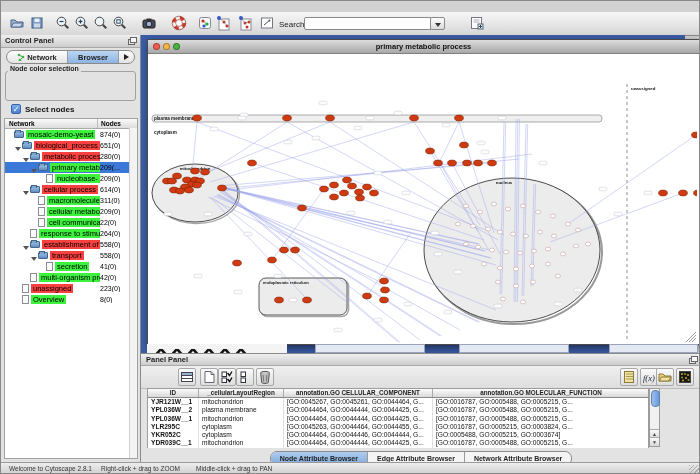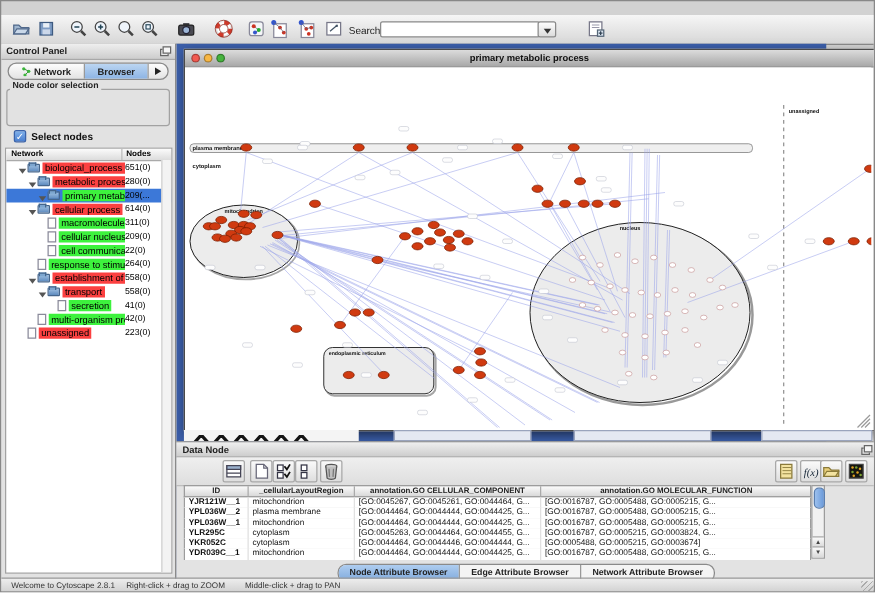--- a/index.html
+++ b/index.html
@@ -17,21 +17,21 @@
   .tbtn{position:absolute;top:3px;width:17px;height:17px;}
   .tbtn svg{width:16px;height:16px;}
   .tb-label{position:absolute;top:8px;font-size:8px;color:#222;}
   .search{position:absolute;left:303px;top:5px;width:122px;height:11px;border:1px solid #8a8a8a;
     border-radius:2px;font-size:8px;padding:0 2px;background:#fff;font-family:"Liberation Sans",sans-serif;}
   .search-arrow{position:absolute;left:429px;top:5px;width:15px;height:13px;background:linear-gradient(#fdfdfd,#dcdcdc);
     border:1px solid #8a8a8a;border-radius:2px;box-sizing:border-box;}
   .search-arrow:before{content:"";position:absolute;left:4px;top:5px;border-left:3px solid transparent;
     border-right:3px solid transparent;border-top:4px solid #333;}
   
-  .mdi{position:absolute;left:140px;top:34px;width:520px;height:430px;background:#3b5ea9;}
+  .mdi{position:absolute;left:140px;top:34px;width:520px;height:430px;background:#3b5ea9;padding-left:24px;}
   
   .net-frame{position:absolute;left:6px;top:4px;width:551px;height:304px;background:#fff;
     border:1px solid #4a4a4a;box-sizing:content-box;box-shadow:2px 3px 8px rgba(0,0,0,.55);}
   .net-titlebar{position:relative;height:13px;background:linear-gradient(#dcdcdc,#a8a8a8);border-bottom:1px solid #808080;}
   .ntl{position:absolute;top:3px;width:7px;height:7px;border-radius:50%;border:1px solid rgba(0,0,0,.3);box-sizing:border-box;}
   .ntl.r{left:5px;background:#f25a50;} .ntl.y{left:15px;background:#f7b744;} .ntl.g{left:25px;background:#46b33e;}
   .net-title{text-align:center;font-size:7.5px;font-weight:bold;line-height:13px;color:#111;}
   #netsvg{position:absolute;left:0;top:14px;width:549px;height:290px;background:#fff;}
   
   .peek{position:absolute;left:6px;top:309px;width:551px;height:9px;overflow:hidden;}
@@ -442,21 +442,21 @@
             <polyline points="6,9 14,0 22,9 30,0 38,9 46,0 54,9 62,0 70,9 78,0 86,9 94,0 102,9" fill="none" stroke="#141414" stroke-width="2.6"></polyline>
           </svg>
       </div>
       <div class="pk prev" style="left:168px;width:110px"></div>
       <div class="pk prev" style="left:312px;width:110px"></div>
       <div class="pk prev" style="left:462px;width:89px"></div>
     </div>
 
     <div class="data-panel">
       <div class="dp-title">
-        <span>Data Node</span>
+        <span>Panel Panel</span>
         <span class="float-icon">
             <i></i>
             <i></i>
           </span>
       </div>
       <div class="dp-toolbar">
         <span class="dp-btn" style="left:8px">
           <svg viewBox="0 0 16 16">
               <rect x="2.5" y="3.5" width="11" height="9" fill="#fff" stroke="#445"></rect>
               <line x1="2.5" y1="6.5" x2="13.5" y2="6.5" stroke="#445"></line>
@@ -606,53 +606,65 @@
       <span class="cb">✓</span>
       <span class="cblabel">Select nodes</span>
     </div>
     <div class="tree-wrap">
       <div class="thead">
         <span class="c1">Network</span>
         <span class="c2">Nodes</span>
       </div>
       <div>
           <div class="trow">
+            <span class="tarrow" style="margin-left: 2px; visibility: hidden;"></span>
+            <span class="tfolder"></span>
+            <span class="tlabel green">mosaic-demo-yeast</span>
+            <span class="tcount">874(0)</span>
+          </div>
+          <div class="trow">
             <span class="tarrow" style="margin-left: 10px;"></span>
             <span class="tfolder"></span>
             <span class="tlabel red">biological_process</span>
             <span class="tcount">651(0)</span>
           </div>
           <div class="trow">
             <span class="tarrow" style="margin-left: 18px;"></span>
             <span class="tfolder"></span>
             <span class="tlabel red">metabolic process</span>
             <span class="tcount">280(0)</span>
           </div>
           <div class="trow sel">
             <span class="tarrow" style="margin-left: 26px;"></span>
             <span class="tfolder"></span>
             <span class="tlabel green">primary metabo</span>
             <span class="tcount">209(...</span>
           </div>
           <div class="trow">
+            <span class="tarrow" style="margin-left: 34px; visibility: hidden;"></span>
+            <span class="tleaf"></span>
+            <span class="tlabel green">nucleobase-</span>
+            <span class="tcount">209(0)</span>
+          </div>
+          <div class="trow">
             <span class="tarrow" style="margin-left: 18px;"></span>
             <span class="tfolder"></span>
             <span class="tlabel red">cellular process</span>
             <span class="tcount">614(0)</span>
           </div>
           <div class="trow">
             <span class="tarrow" style="margin-left: 26px; visibility: hidden;"></span>
             <span class="tleaf"></span>
             <span class="tlabel green">macromolecule</span>
             <span class="tcount">311(0)</span>
           </div>
           <div class="trow">
             <span class="tarrow" style="margin-left: 26px; visibility: hidden;"></span>
             <span class="tleaf"></span>
-            <span class="tlabel green">cellular nucleus</span>
+            <span class="tlabel green">cellular metabo</span>
             <span class="tcount">209(0)</span>
           </div>
           <div class="trow">
             <span class="tarrow" style="margin-left: 26px; visibility: hidden;"></span>
             <span class="tleaf"></span>
             <span class="tlabel green">cell communicat</span>
             <span class="tcount">22(0)</span>
           </div>
           <div class="trow">
             <span class="tarrow" style="margin-left: 18px; visibility: hidden;"></span>
@@ -682,20 +694,26 @@
             <span class="tarrow" style="margin-left: 18px; visibility: hidden;"></span>
             <span class="tleaf"></span>
             <span class="tlabel green">multi-organism pro</span>
             <span class="tcount">42(0)</span>
           </div>
           <div class="trow">
             <span class="tarrow" style="margin-left: 10px; visibility: hidden;"></span>
             <span class="tleaf"></span>
             <span class="tlabel red">unassigned</span>
             <span class="tcount">223(0)</span>
+          </div>
+          <div class="trow">
+            <span class="tarrow" style="margin-left: 10px; visibility: hidden;"></span>
+            <span class="tleaf"></span>
+            <span class="tlabel green">Overview</span>
+            <span class="tcount">8(0)</span>
           </div>
         </div>
       <div class="tscroll"></div>
     </div>
   </div>
 
   <div class="statusbar">
     <span style="left:8px">Welcome to Cytoscape 2.8.1</span>
     <span style="left:100px">Right-click + drag to ZOOM</span>
     <span style="left:195px">Middle-click + drag to PAN</span>

